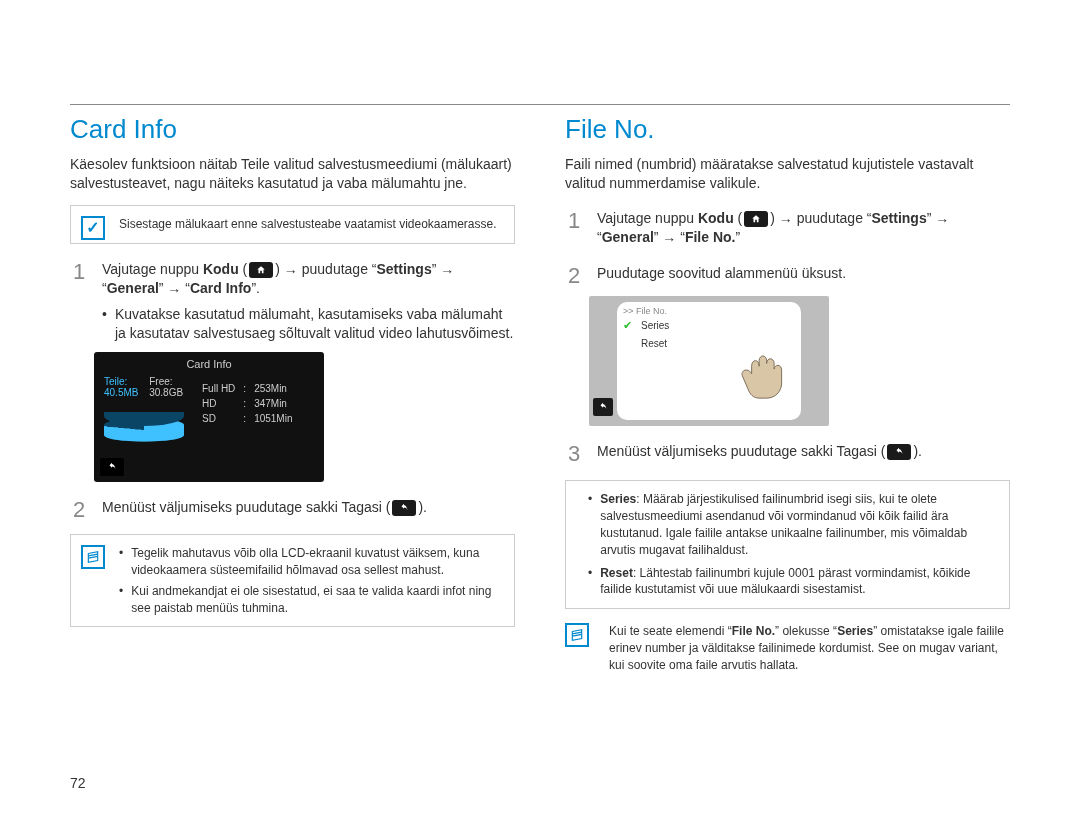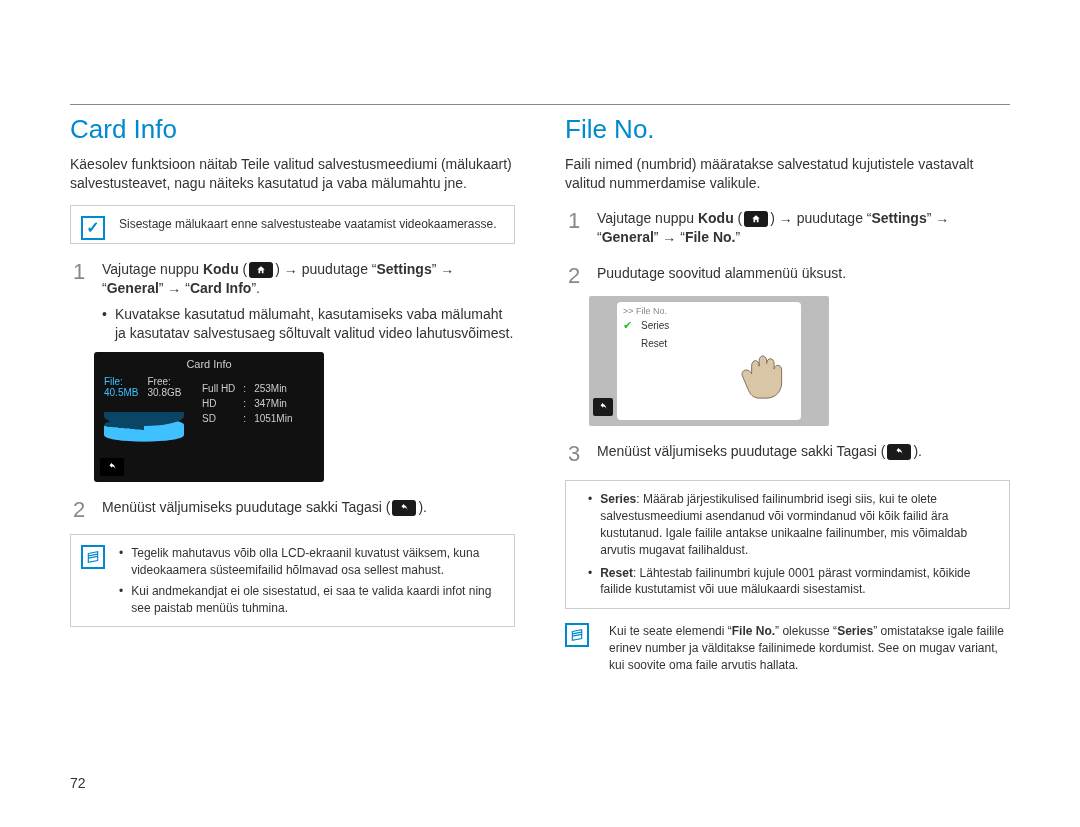--- a/index.html
+++ b/index.html
@@ -44,21 +44,21 @@
   .lcd-used{color:#3fc0ff;font-size:10px;}
   .lcd-free{color:#ccc;font-size:10px;}
   .lcd-usage{display:flex;justify-content:space-between;margin-bottom:2px;}
   .lcd-stats{font-size:10px;line-height:1.3;margin-top:4px;}
   .lcd-stats td{padding:0 6px 0 0;}
   .lcd-back{position:absolute;left:6px;bottom:6px;width:24px;height:18px;background:#000;border-radius:2px;display:flex;align-items:center;justify-content:center;}
   .lcd-back svg{width:10px;height:10px;fill:#fff;}
   
   .lcd2{width:240px;height:130px;margin:8px 0 14px 24px;position:relative;}
   .lcd2-bezel{position:absolute;inset:0;background:#bdbdbd;border-radius:2px;}
-  .lcd2-screen{position:absolute;left:28px;top:6px;right:28px;bottom:6px;background:#fff;border-radius:4px;padding:4px 6px;font-size:10px;color:#333;box-sizing:border-box;}
+  .lcd2-screen{position:absolute;left:28px;top:6px;right:28px;bottom:6px;background:#fff;border-radius:10px;padding:4px 6px;font-size:10px;color:#333;box-sizing:border-box;}
   .lcd2-header{font-size:9px;color:#888;}
   .lcd2-row{display:flex;align-items:center;gap:6px;padding:3px 0;}
   .lcd2-check{color:#2bbd2b;font-size:11px;width:12px;}
   .lcd2-back{position:absolute;left:4px;bottom:10px;width:20px;height:18px;background:#1a1a1a;border-radius:2px;display:flex;align-items:center;justify-content:center;}
   .lcd2-back svg{width:10px;height:10px;fill:#fff;}
   .hand{position:absolute;right:38px;top:44px;width:60px;height:60px;}
   .hand svg{width:60px;height:60px;}
   .submenu-box{border:1px solid #ccc;margin:14px 0;}
   .submenu-header{background:#7f7f7f;color:#fff;font-size:14px;padding:6px 10px;font-weight:bold;}
   .submenu-body{padding:10px 12px 10px 22px;font-size:12px;line-height:1.4;}
@@ -102,21 +102,21 @@
             <span>Kuvatakse kasutatud mälumaht, kasutamiseks vaba mälumaht ja kasutatav salvestusaeg sõltuvalt valitud video lahutusvõimest.</span>
           </div>
         </div>
       </div>
 
       <div class="lcd">
         <div class="lcd-title">Card Info</div>
         <div class="lcd-body">
           <div class="pie-wrap">
             <div class="lcd-usage">
-              <span><span class="lcd-used">File:</span> <span class="lcd-used">40.5MB</span></span>
+              <span><span class="lcd-used">Teile:</span> <span class="lcd-used">40.5MB</span></span>
               <span><span class="lcd-free">Free:</span> <span class="lcd-free">30.8GB</span></span>
             </div>
             <div class="pie"></div>
             <div class="pie-side"></div>
           </div>
           <div class="lcd-stats">
             <table>
               <tbody>
                   <tr>
                     <td>Full HD</td>

